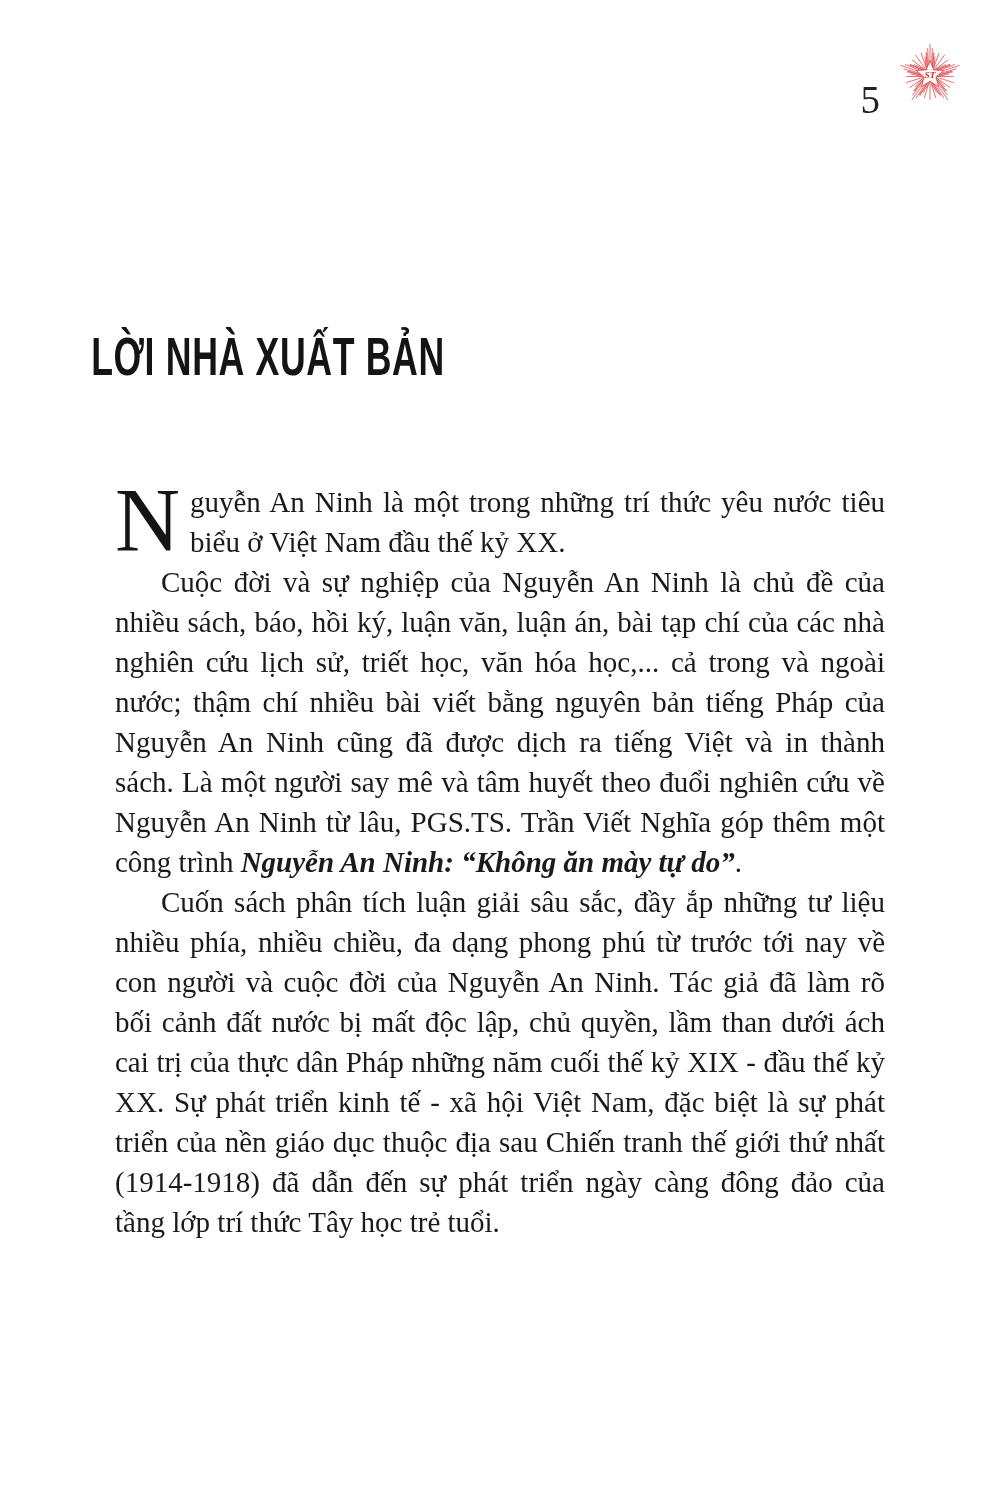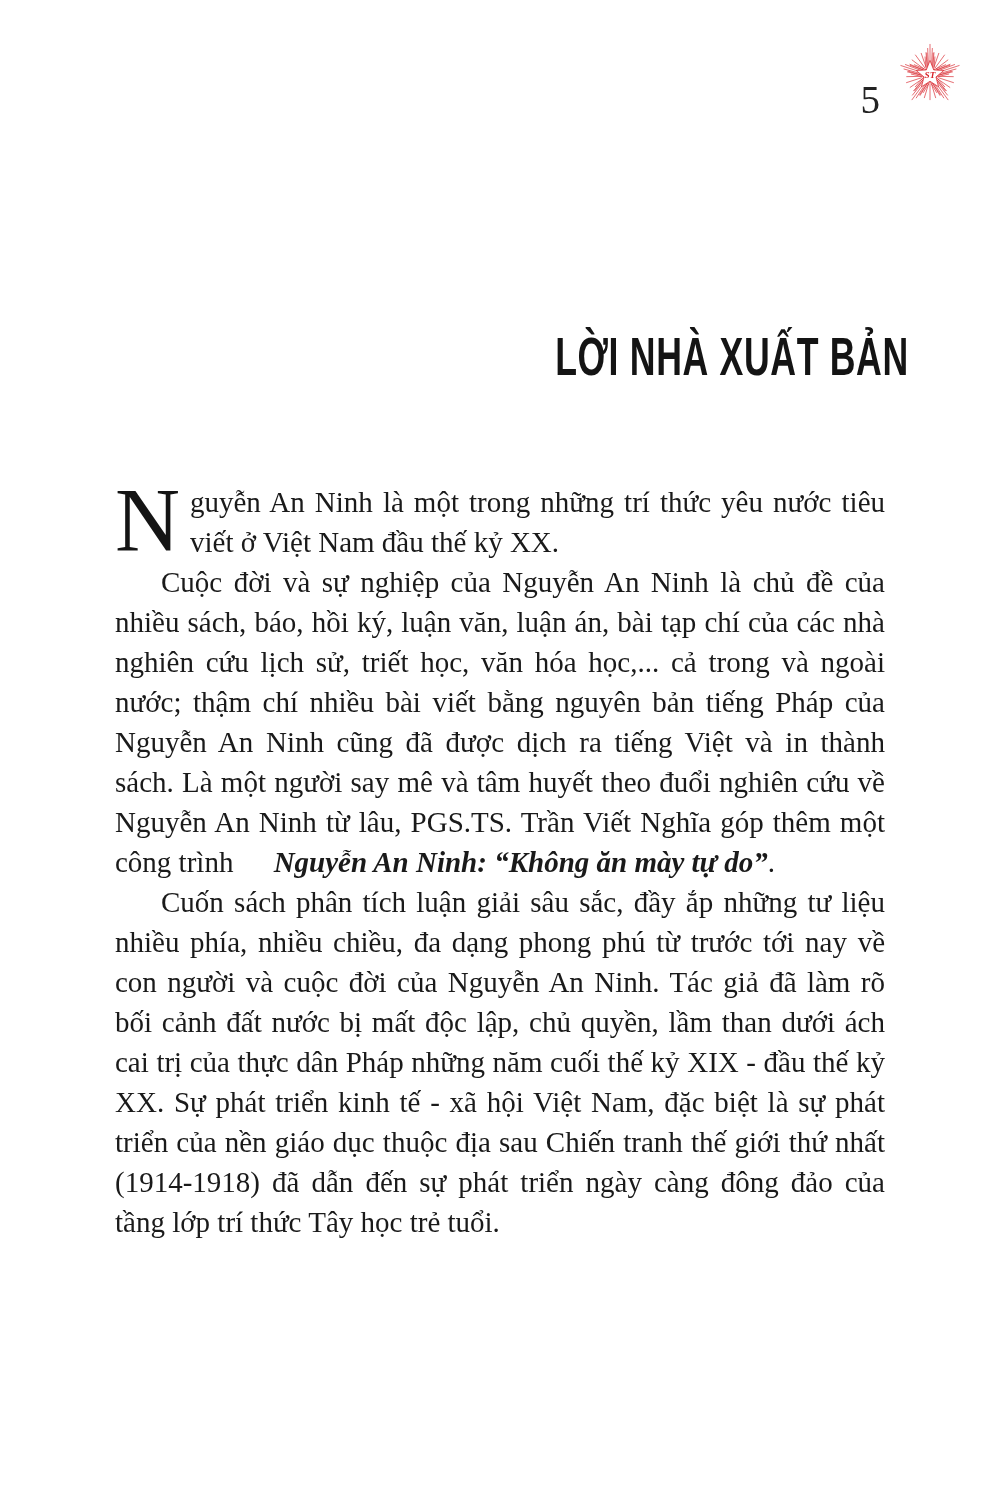--- a/index.html
+++ b/index.html
@@ -35,21 +35,21 @@
   .logo text {
     font-family: "Liberation Serif", "DejaVu Serif", serif;
     font-style: italic;
     font-weight: bold;
   }
   .title-wrap {
     position: absolute;
     top: 326px;
     left: 0;
     width: 100%;
-    text-align: right;
+    text-align: left;
   }
   .title-wrap span {
     display: inline-block;
     font-family: "Liberation Sans", "DejaVu Sans", sans-serif;
     font-weight: bold;
     font-size: 54px;
     line-height: 60px;
     letter-spacing: 1px;
     color: #141414;
     transform: scaleX(0.66);
@@ -79,21 +79,20 @@
     height: 72px;
     margin: 4px 10px 0 0;
     color: #141414;
   }
   .p-indent {
     text-indent: 46px;
   }
   .book-title {
     font-weight: bold;
     font-style: italic;
-    margin-left: 33px;
   }
 </style>
 </head>
 <body>
 
 <div class="page">
 
   <div class="page-number">5</div>
 
   <svg class="logo" viewBox="-50 -50 100 100" xmlns="http://www.w3.org/2000/svg">
@@ -163,21 +162,21 @@
     <text x="0" y="4.5" font-size="14" text-anchor="middle" fill="#d8232a">ST</text>
   </svg>
 
   <div class="title-wrap">
     <span>LỜI NHÀ XUẤT BẢN</span>
   </div>
 
   <div class="body-text">
 
     <p class="p-first">
-      <span class="dropcap">N</span><span>guyễn An Ninh là một trong những trí thức yêu nước tiêu viết ở Việt Nam đầu thế kỷ XX.</span>
+      <span class="dropcap">N</span><span>guyễn An Ninh là một trong những trí thức yêu nước tiêu biểu ở Việt Nam đầu thế kỷ XX.</span>
     </p>
 
     <p class="p-indent">
       <span>Cuộc đời và sự nghiệp của Nguyễn An Ninh là chủ đề của nhiều sách, báo, hồi ký, luận văn, luận án, bài tạp chí của các nhà nghiên cứu lịch sử, triết học, văn hóa học,... cả trong và ngoài nước; thậm chí nhiều bài viết bằng nguyên bản tiếng Pháp của Nguyễn An Ninh cũng đã được dịch ra tiếng Việt và in thành sách. Là một người say mê và tâm huyết theo đuổi nghiên cứu về Nguyễn An Ninh từ lâu, PGS.TS. Trần Viết Nghĩa góp thêm một công trình </span><span class="book-title">Nguyễn An Ninh: “Không ăn mày tự do”</span><span>.</span>
     </p>
 
     <p class="p-indent">Cuốn sách phân tích luận giải sâu sắc, đầy ắp những tư liệu nhiều phía, nhiều chiều, đa dạng phong phú từ trước tới nay về con người và cuộc đời của Nguyễn An Ninh. Tác giả đã làm rõ bối cảnh đất nước bị mất độc lập, chủ quyền, lầm than dưới ách cai trị của thực dân Pháp những năm cuối thế kỷ XIX - đầu thế kỷ XX. Sự phát triển kinh tế - xã hội Việt Nam, đặc biệt là sự phát triển của nền giáo dục thuộc địa sau Chiến tranh thế giới thứ nhất (1914-1918) đã dẫn đến sự phát triển ngày càng đông đảo của tầng lớp trí thức Tây học trẻ tuổi.</p>
 
 
   </div>

